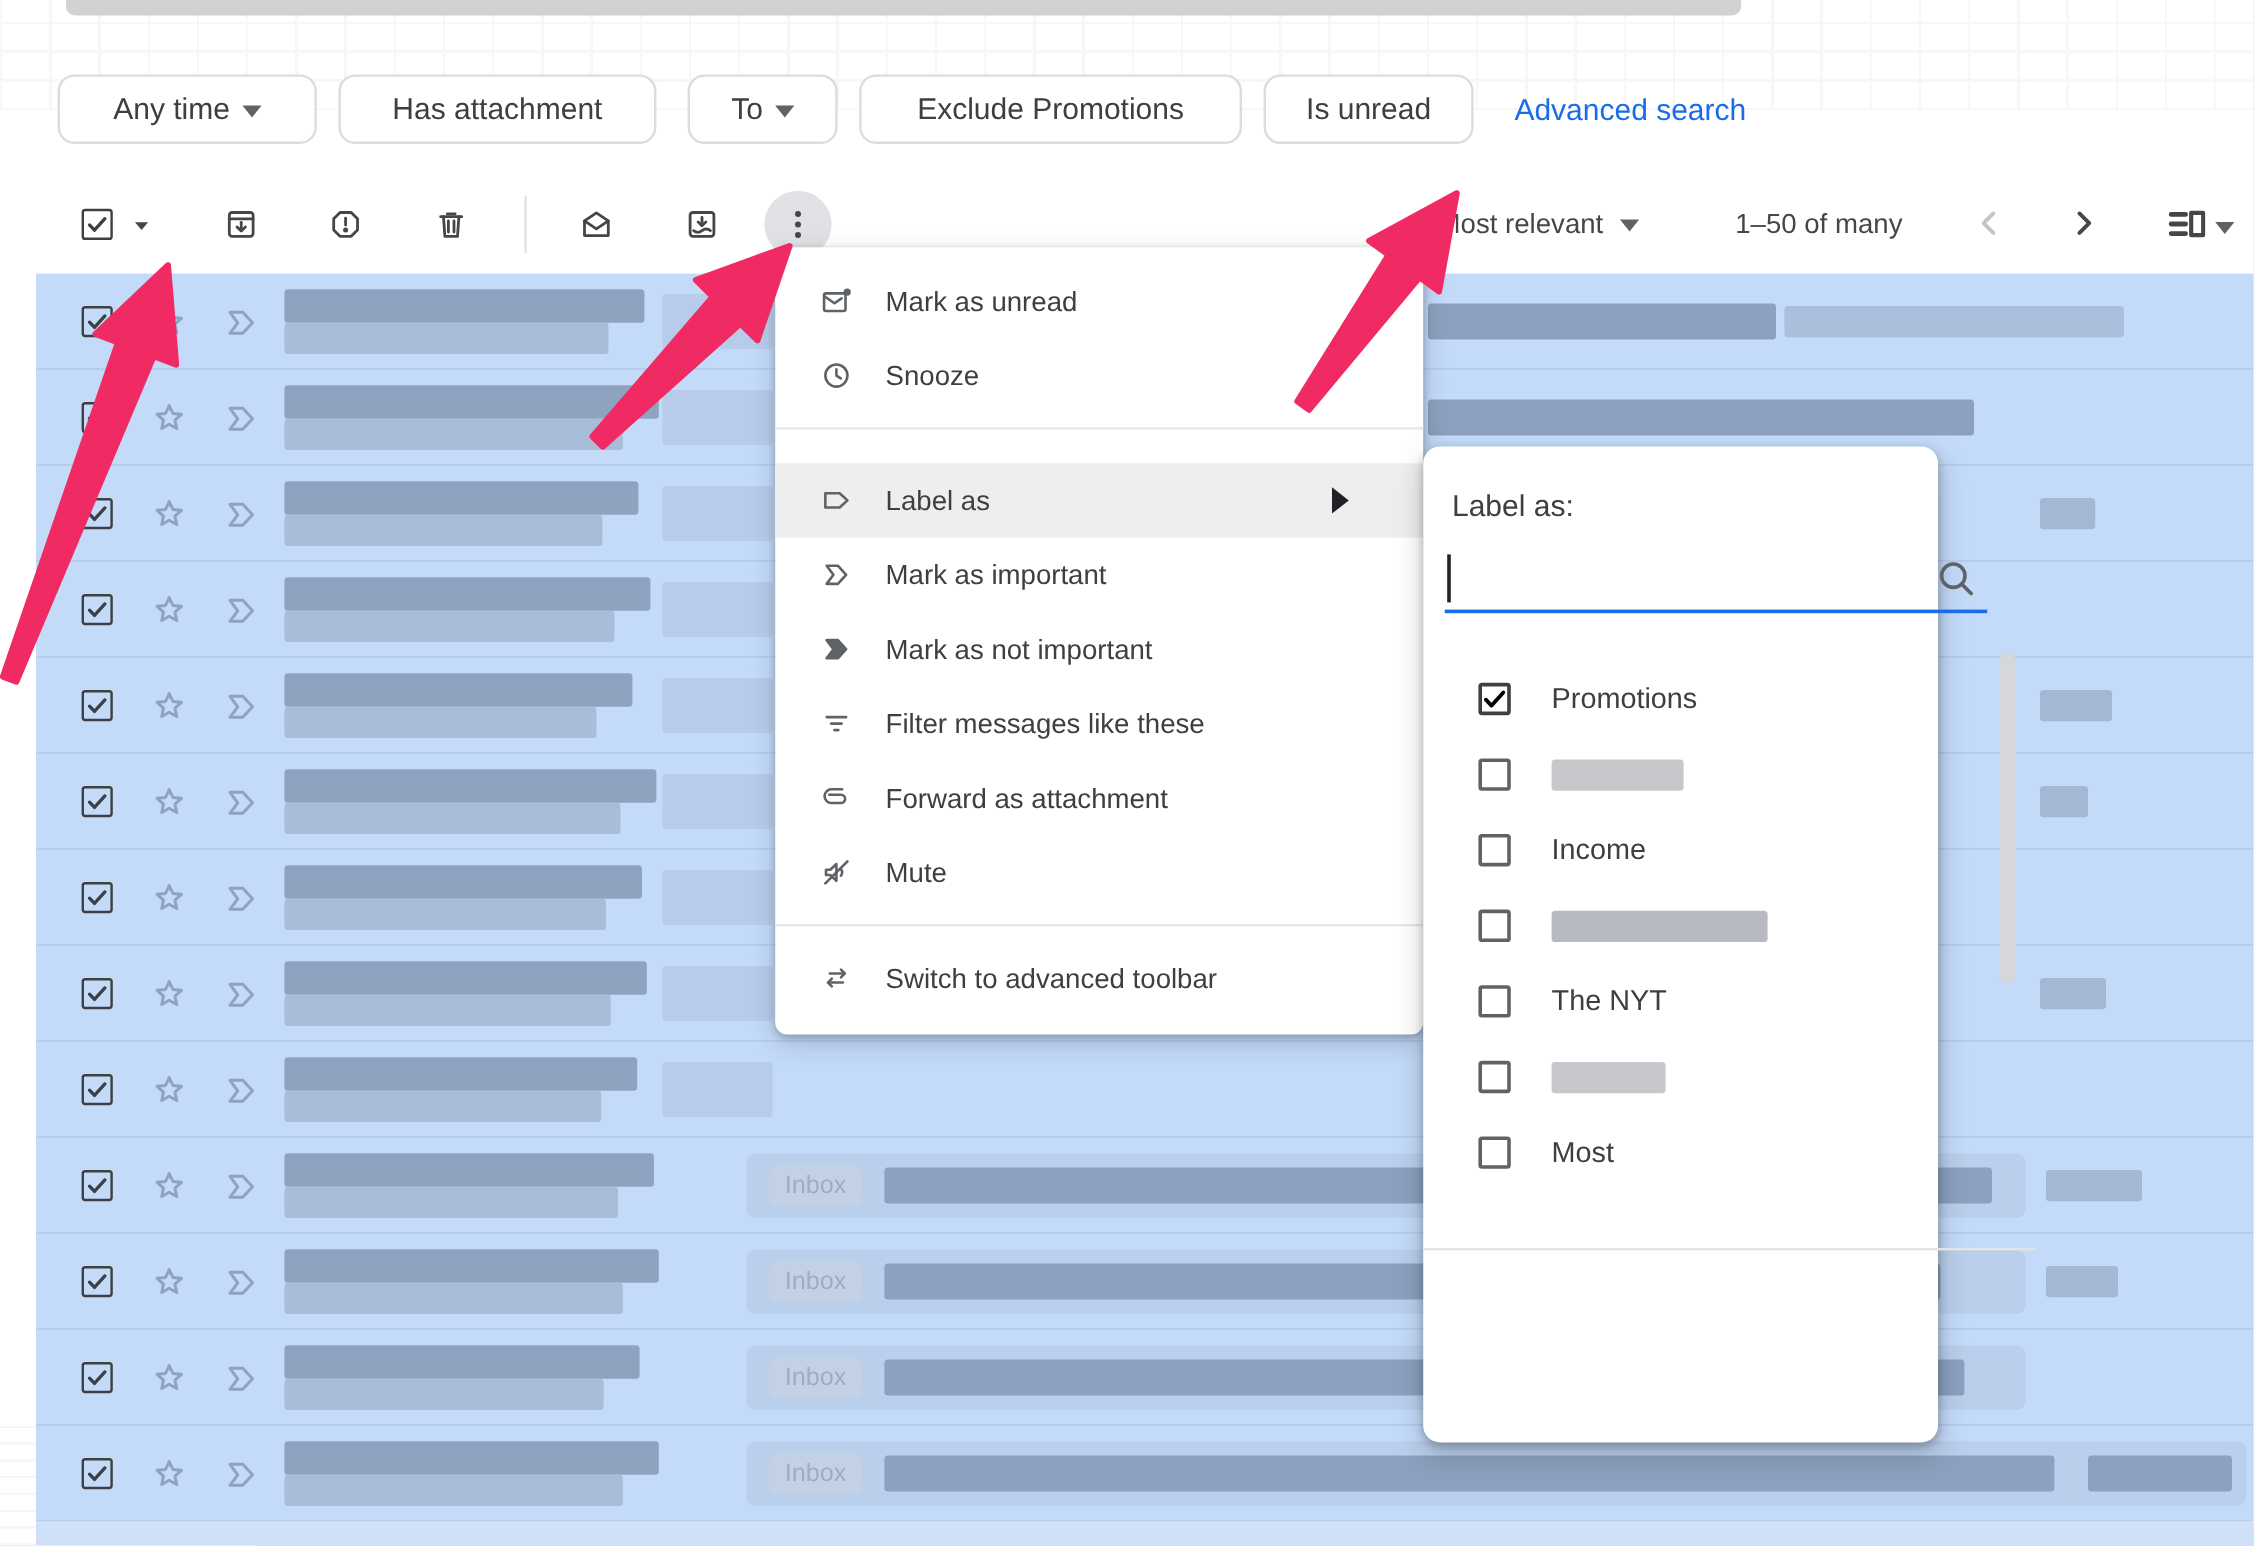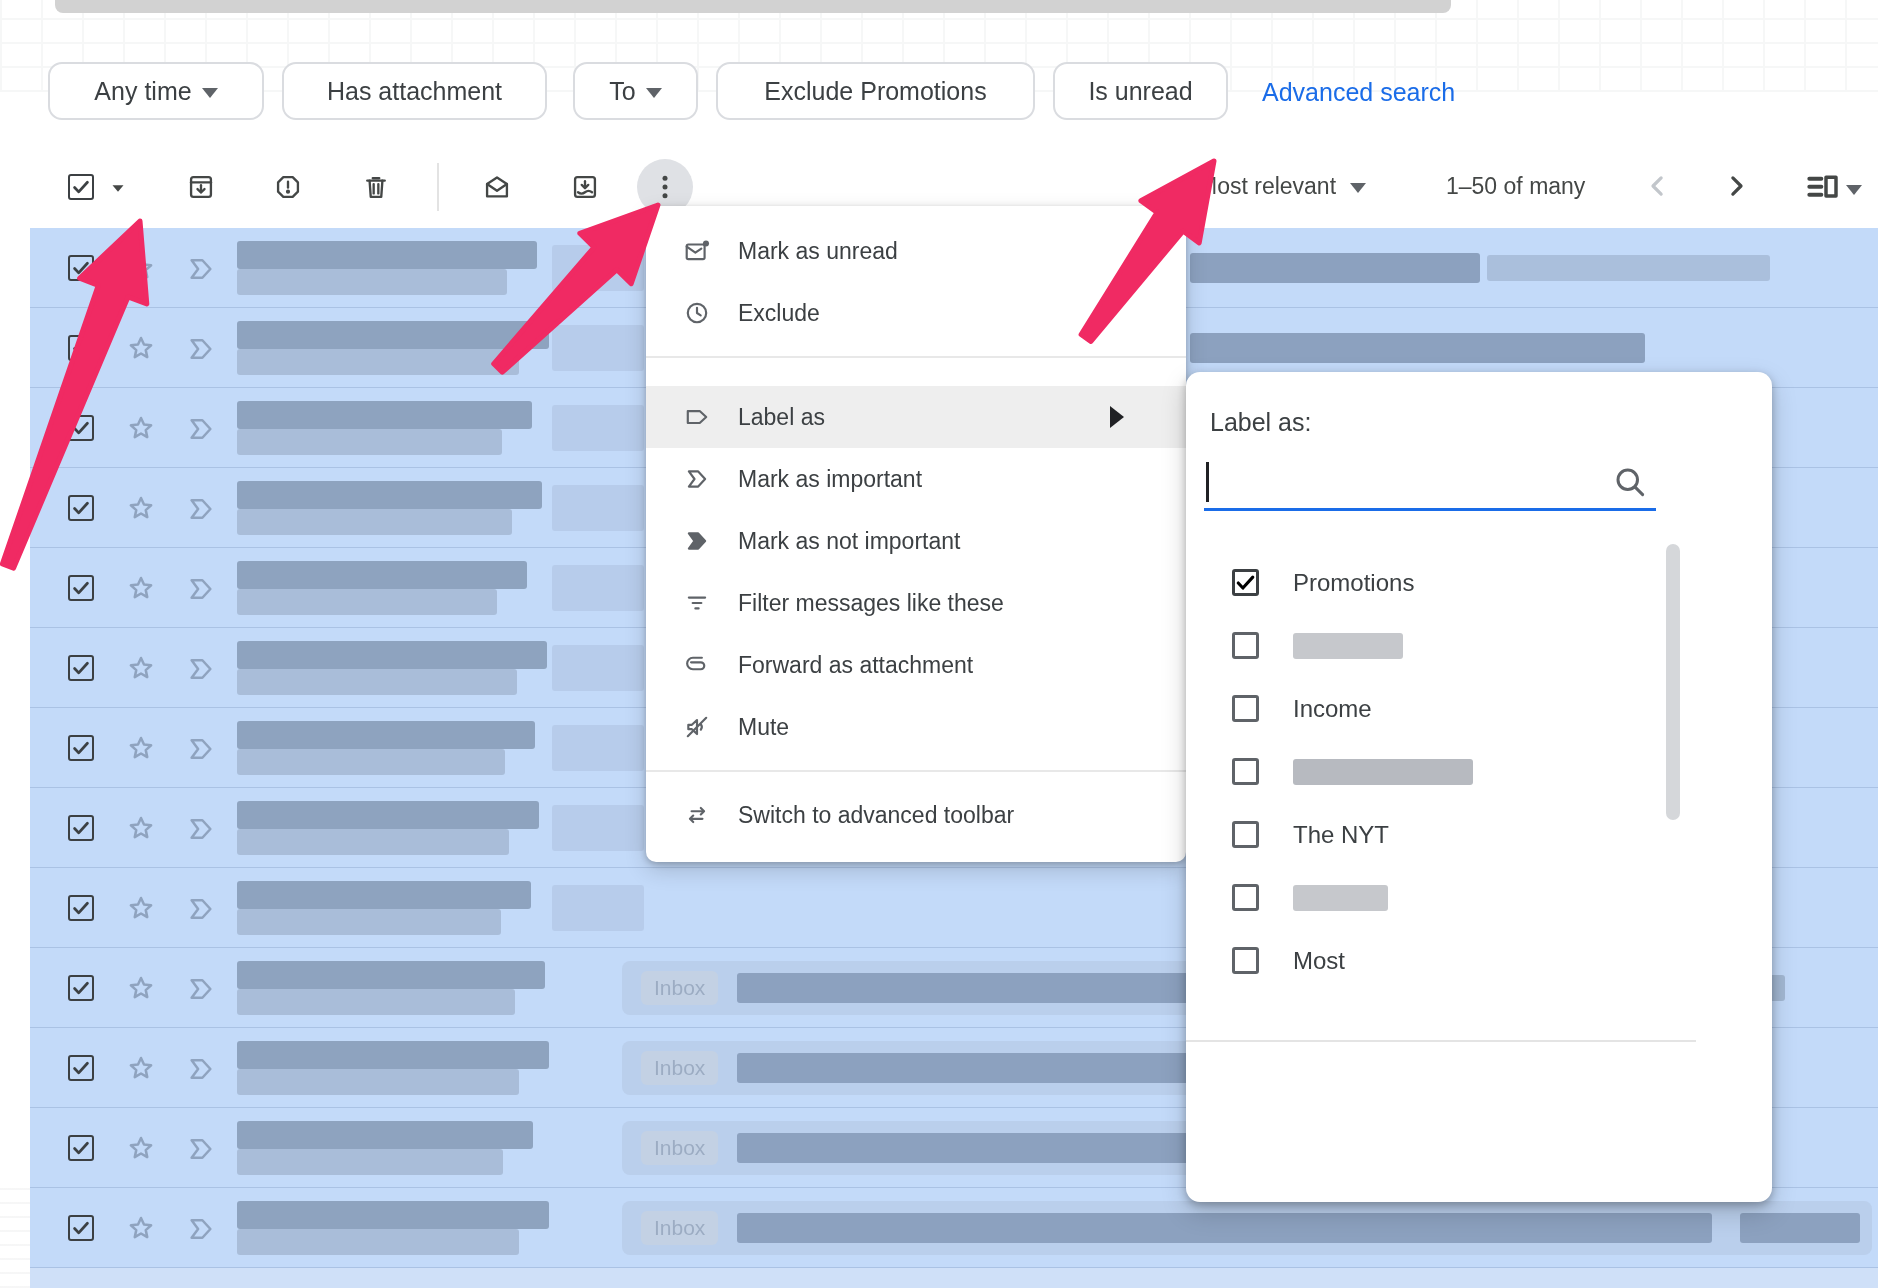--- a/index.html
+++ b/index.html
@@ -48,21 +48,21 @@
   .menu{left:646px;top:206px;width:540px;background:#fff;border-radius:10px;
     box-shadow:0 2px 6px rgba(0,0,0,.22),0 8px 22px rgba(0,0,0,.16);padding:14px 0 16px 0;box-sizing:border-box;z-index:10;}
   .mi{height:62px;display:flex;align-items:center;gap:0;cursor:pointer;position:relative;}
   .mi.hl{background:#eeeeee;margin-top:28px;}
   .mi .ic{width:26px;height:26px;margin-left:38px;color:#5f6368;flex:0 0 26px;}
   .mi .lbl{margin-left:28px;color:#3c4043;font-size:23px;}
   .mi .subarrow{position:absolute;right:62px;top:50%;margin-top:-11px;width:0;height:0;
     border-top:11px solid transparent;border-bottom:11px solid transparent;border-left:14px solid #202124;}
   .mdiv{height:2px;background:#e8e8e8;margin:12px 0;}
   
-  .panel{left:1186px;top:372px;width:586px;height:830px;background:#fff;border-radius:14px;
+  .panel{left:1186px;top:372px;width:429px;height:830px;background:#fff;border-radius:14px;
     box-shadow:0 3px 8px rgba(0,0,0,.25),0 10px 26px rgba(0,0,0,.18);z-index:20;box-sizing:border-box;}
   .panel-title{position:absolute;left:24px;top:36px;color:#3c4043;font-size:25px;}
   .search-wrap{position:absolute;left:18px;top:82px;width:452px;height:54px;border-bottom:3px solid #1a6ce8;}
   .search-input{position:absolute;left:2px;top:4px;width:400px;height:44px;border:none;outline:none;
     font-size:24px;font-family:"Liberation Sans",sans-serif;color:#202124;background:transparent;padding:0;}
   .caret-bar{position:absolute;left:2px;top:8px;width:2.5px;height:40px;background:#202124;animation:blink 1.1s steps(1) infinite;}
   @keyframes blink{50%{opacity:0;}}
   .search-ic{position:absolute;right:8px;top:10px;width:36px;height:36px;color:#5f6368;}
   .lbl-scroll{position:absolute;left:0;top:152px;width:494px;height:516px;overflow:hidden;}
   .lbl-item{height:63px;display:flex;align-items:center;cursor:pointer;}
@@ -398,21 +398,21 @@
           <path d="M2.5 8l8 5.6 5.5-3.8"></path>
           <circle cx="20.3" cy="5" r="2.8" fill="currentColor" stroke="none"></circle>
         </svg></span>
       <span class="lbl">Mark as unread</span>
     </div>
     <div class="mi">
       <span class="ic"><svg width="26" height="26" viewBox="0 0 24 24" fill="none" stroke="currentColor" stroke-width="2" stroke-linecap="round" stroke-linejoin="round">
           <circle cx="12" cy="12" r="8.5"></circle>
           <path d="M12 7.2V12l3.4 2.2"></path>
         </svg></span>
-      <span class="lbl">Exclude</span>
+      <span class="lbl">Snooze</span>
     </div>
     <div class="mdiv"></div>
     <div class="mi hl">
       <span class="ic"><svg width="26" height="26" viewBox="0 0 24 24" fill="none" stroke="currentColor" stroke-width="2" stroke-linecap="round" stroke-linejoin="round">
           <path d="M3.5 6.5h11l6 5.5-6 5.5h-11z"></path>
         </svg></span>
       <span class="lbl">Label as</span>
       <span class="subarrow"></span>
     </div>
     <div class="mi">

